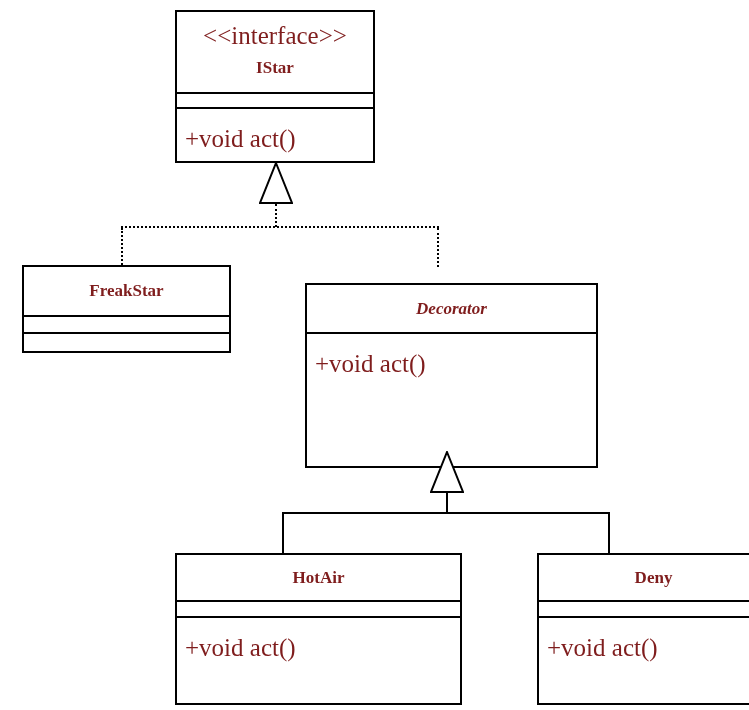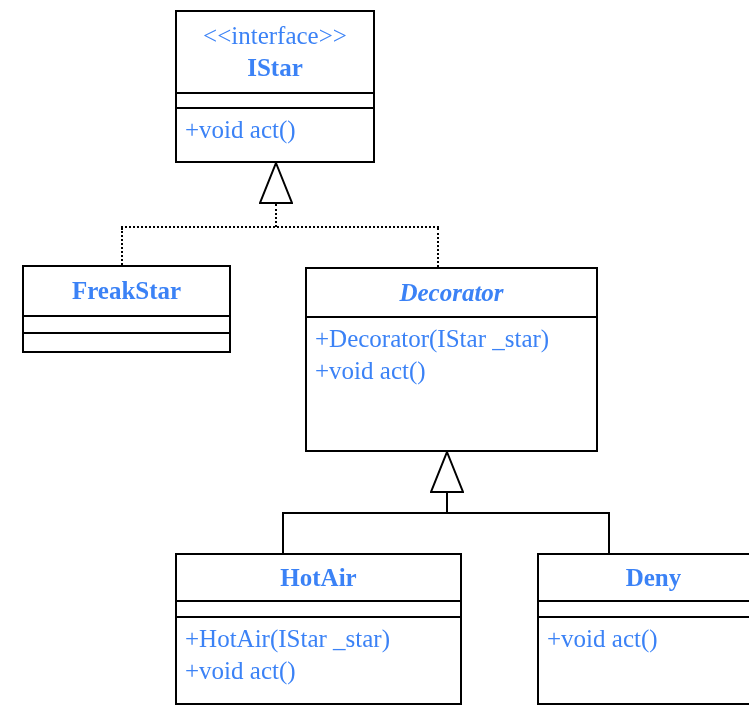--- a/index.html
+++ b/index.html
@@ -6,21 +6,21 @@
     margin: 0;
     padding: 0;
     background: #ffffff;
   }
   #canvas {
     position: relative;
     width: 749px;
     height: 710px;
     background: #ffffff;
     font-family: "Liberation Serif", "DejaVu Serif", serif;
-    color: #3b82f6;
+    color: #7f1d1d;
     overflow: hidden;
   }
   .uml-class {
     position: absolute;
     box-sizing: border-box;
     border: 2px solid #000000;
     background: #ffffff;
   }
   .compartment {
     box-sizing: content-box;
@@ -34,35 +34,35 @@
     display: flex;
     flex-direction: column;
     justify-content: center;
   }
   .stereotype {
     font-size: 25px;
     line-height: 32px;
     font-weight: normal;
   }
   .class-name {
-    font-size: 25px;
+    font-size: 17px;
     line-height: 32px;
     font-weight: bold;
   }
   .class-name.abstract {
     font-style: italic;
   }
   .member {
     font-size: 25px;
     line-height: 32px;
     padding: 0 8px;
     white-space: nowrap;
   }
   .members-pad {
-    padding-top: 5px;
+    padding-top: 14px;
   }
   .edge {
     position: absolute;
   }
   .edge.h-dotted { border-top: 2px dotted #000000; }
   .edge.v-dotted { border-left: 2px dotted #000000; }
   .edge.h-solid  { background: #000000; height: 2px; }
   .edge.v-solid  { background: #000000; width: 2px; }
   .arrowhead {
     position: absolute;
@@ -94,46 +94,44 @@
   <div class="edge v-dotted" style="left:437px; top:228px; height:39px;"></div>
 
   <div class="uml-class" style="left:22px; top:265px; width:209px; height:88px;">
     <div class="compartment sep title-compartment" style="height:48px;">
       <div class="class-name">FreakStar</div>
     </div>
     <div class="compartment sep" style="height:15px;"></div>
     <div class="compartment" style="height:17px;"></div>
   </div>
 
-  <div class="uml-class" style="left:305px; top:267px; width:293px; height:185px;">
+  <div class="uml-class" style="left:305px; top:283px; width:293px; height:185px;">
     <div class="compartment sep title-compartment" style="height:47px;">
       <div class="class-name abstract">Decorator</div>
     </div>
     <div class="compartment members-pad" style="height:78px;">
-      <div class="member">+Decorator(IStar _star)</div>
       <div class="member">+void act()</div>
     </div>
   </div>
 
   <svg class="arrowhead" style="left:430px; top:451px;" width="34" height="43" viewBox="0 0 34 43">
     <polygon points="17,1 33,41 1,41" fill="#ffffff" stroke="#000000" stroke-width="2"></polygon>
   </svg>
 
   <div class="edge v-solid" style="left:446px; top:492px; height:22px;"></div>
   <div class="edge h-solid" style="left:282px; top:512px; width:328px;"></div>
   <div class="edge v-solid" style="left:282px; top:514px; height:39px;"></div>
   <div class="edge v-solid" style="left:608px; top:514px; height:39px;"></div>
 
   <div class="uml-class" style="left:175px; top:553px; width:287px; height:152px;">
     <div class="compartment sep title-compartment" style="height:45px;">
       <div class="class-name">HotAir</div>
     </div>
     <div class="compartment sep" style="height:14px;"></div>
     <div class="compartment members-pad" style="height:80px;">
-      <div class="member">+HotAir(IStar _star)</div>
       <div class="member">+void act()</div>
     </div>
   </div>
 
   <div class="uml-class" style="left:521px; top:553px; width:233px; height:152px;margin-left:16px;">
     <div class="compartment sep title-compartment" style="height:45px;">
       <div class="class-name">Deny</div>
     </div>
     <div class="compartment sep" style="height:14px;"></div>
     <div class="compartment members-pad" style="height:80px;">

